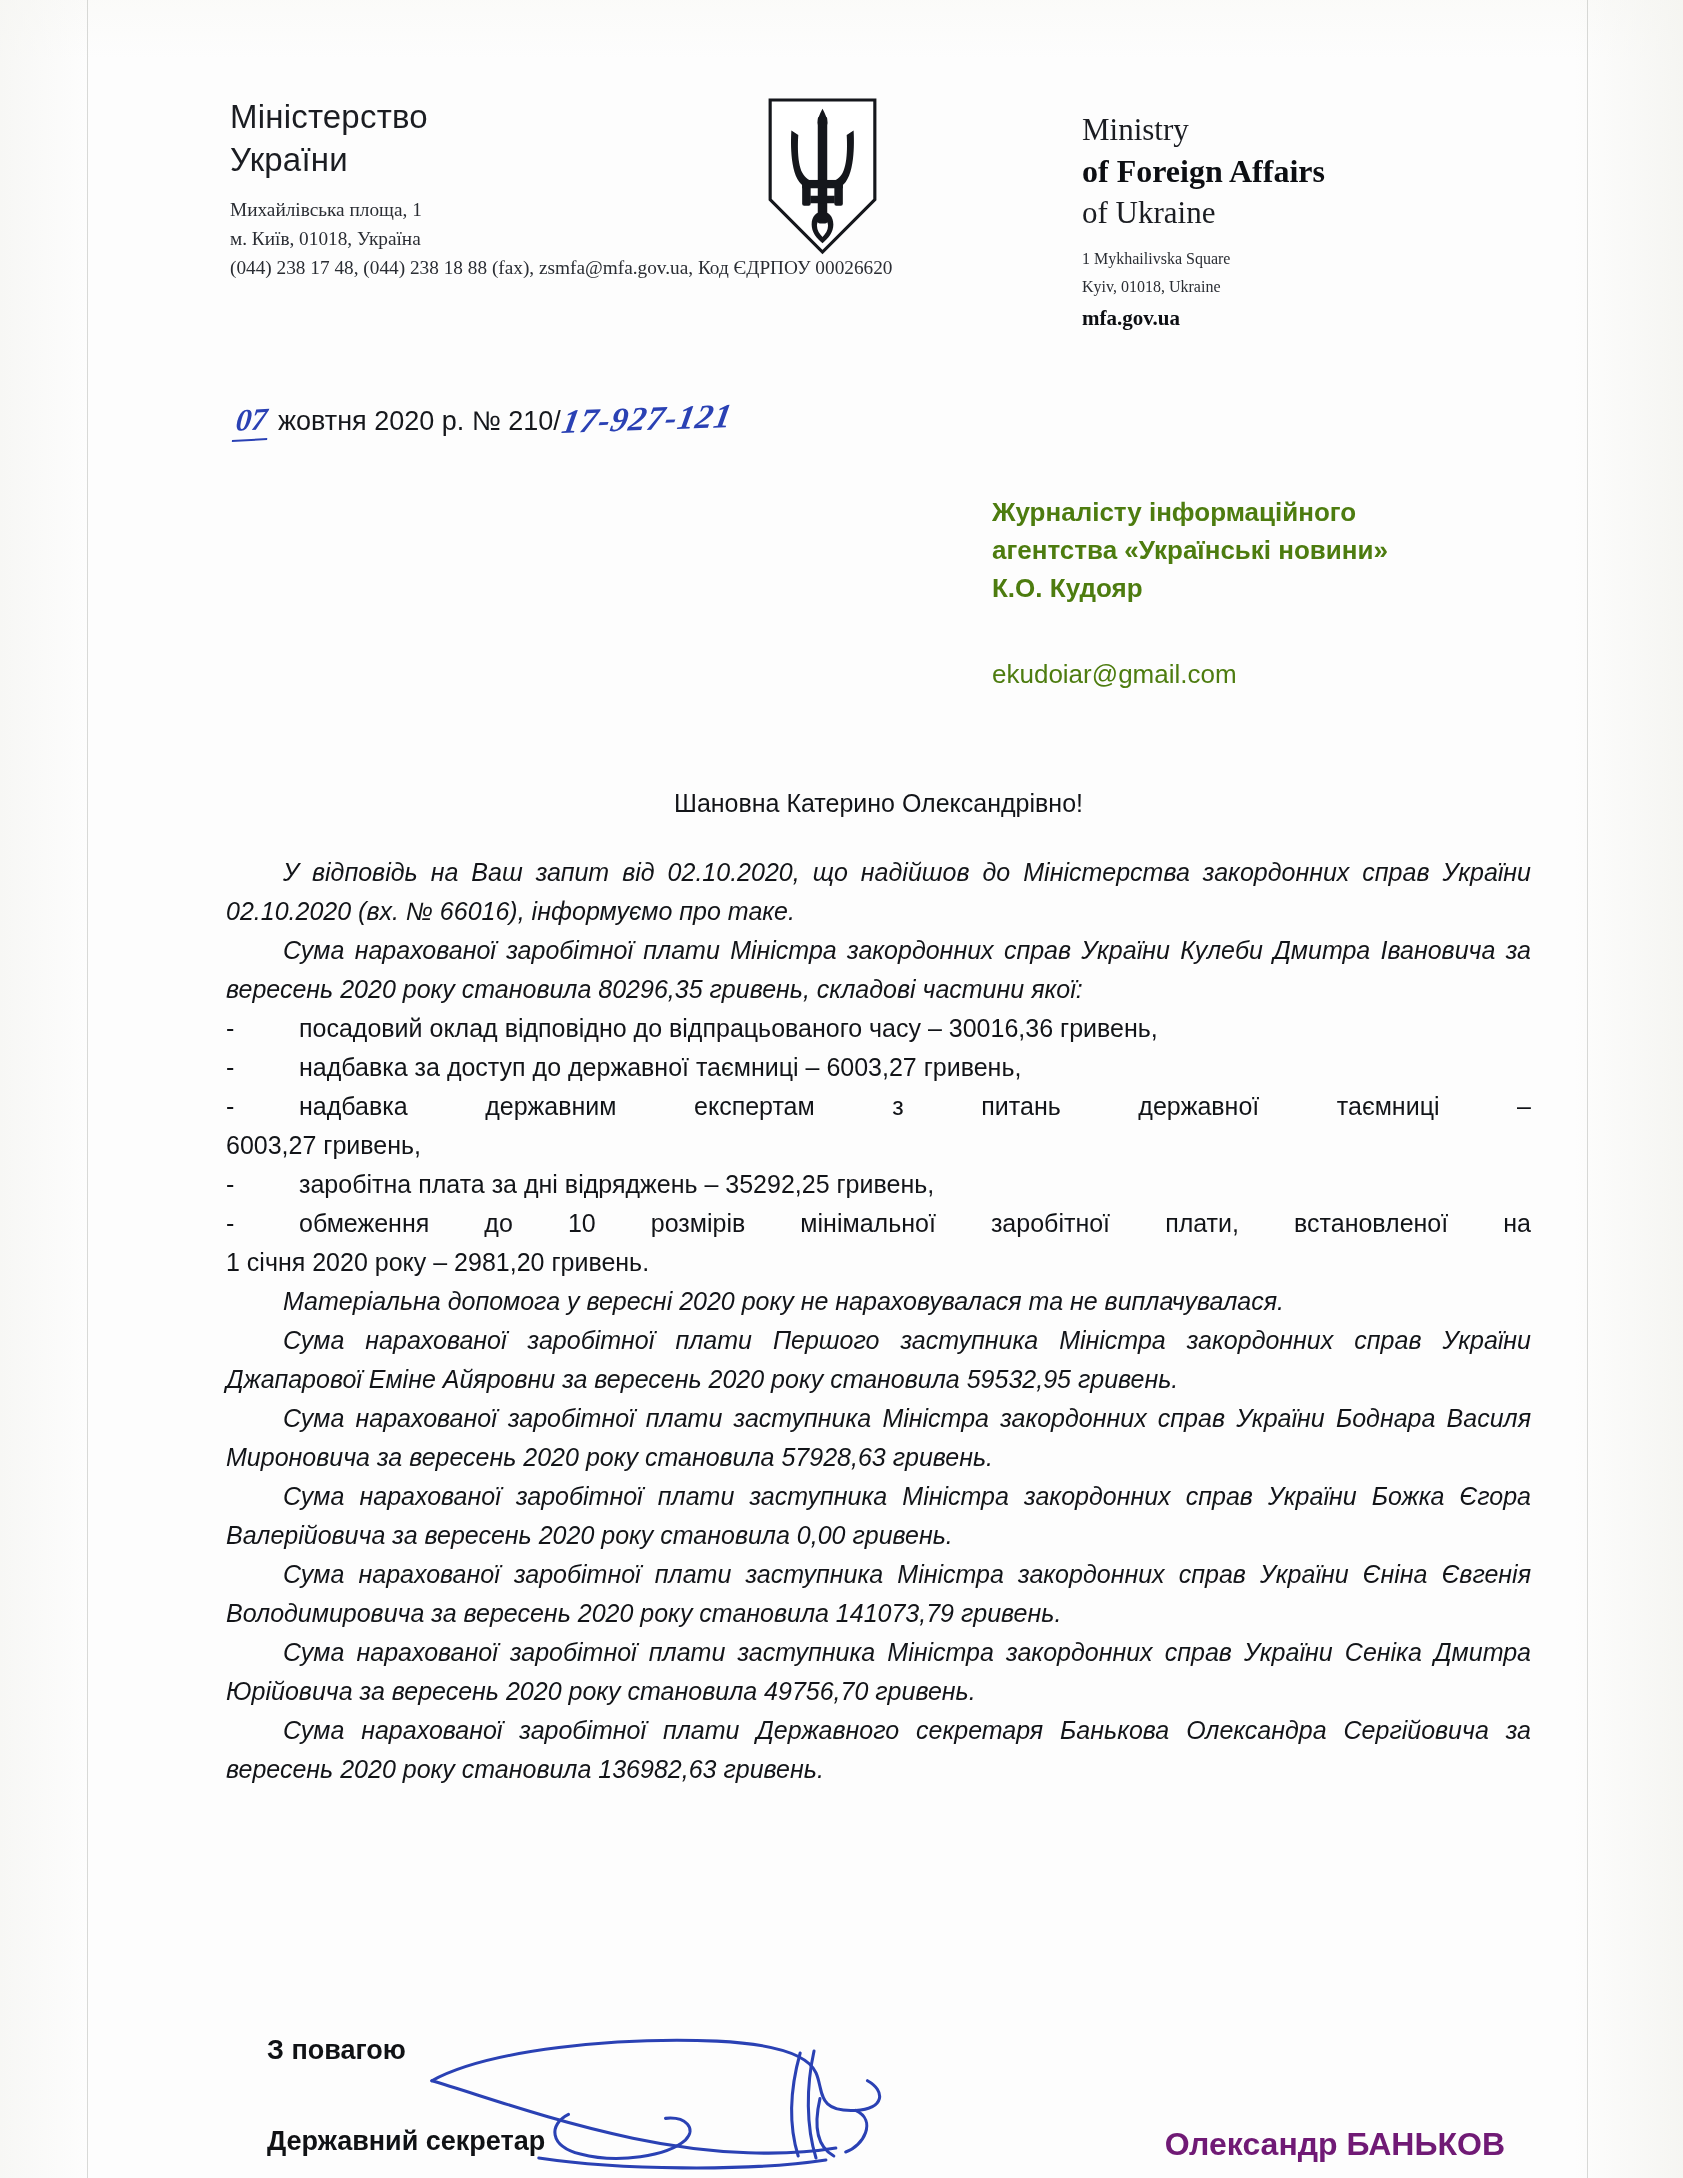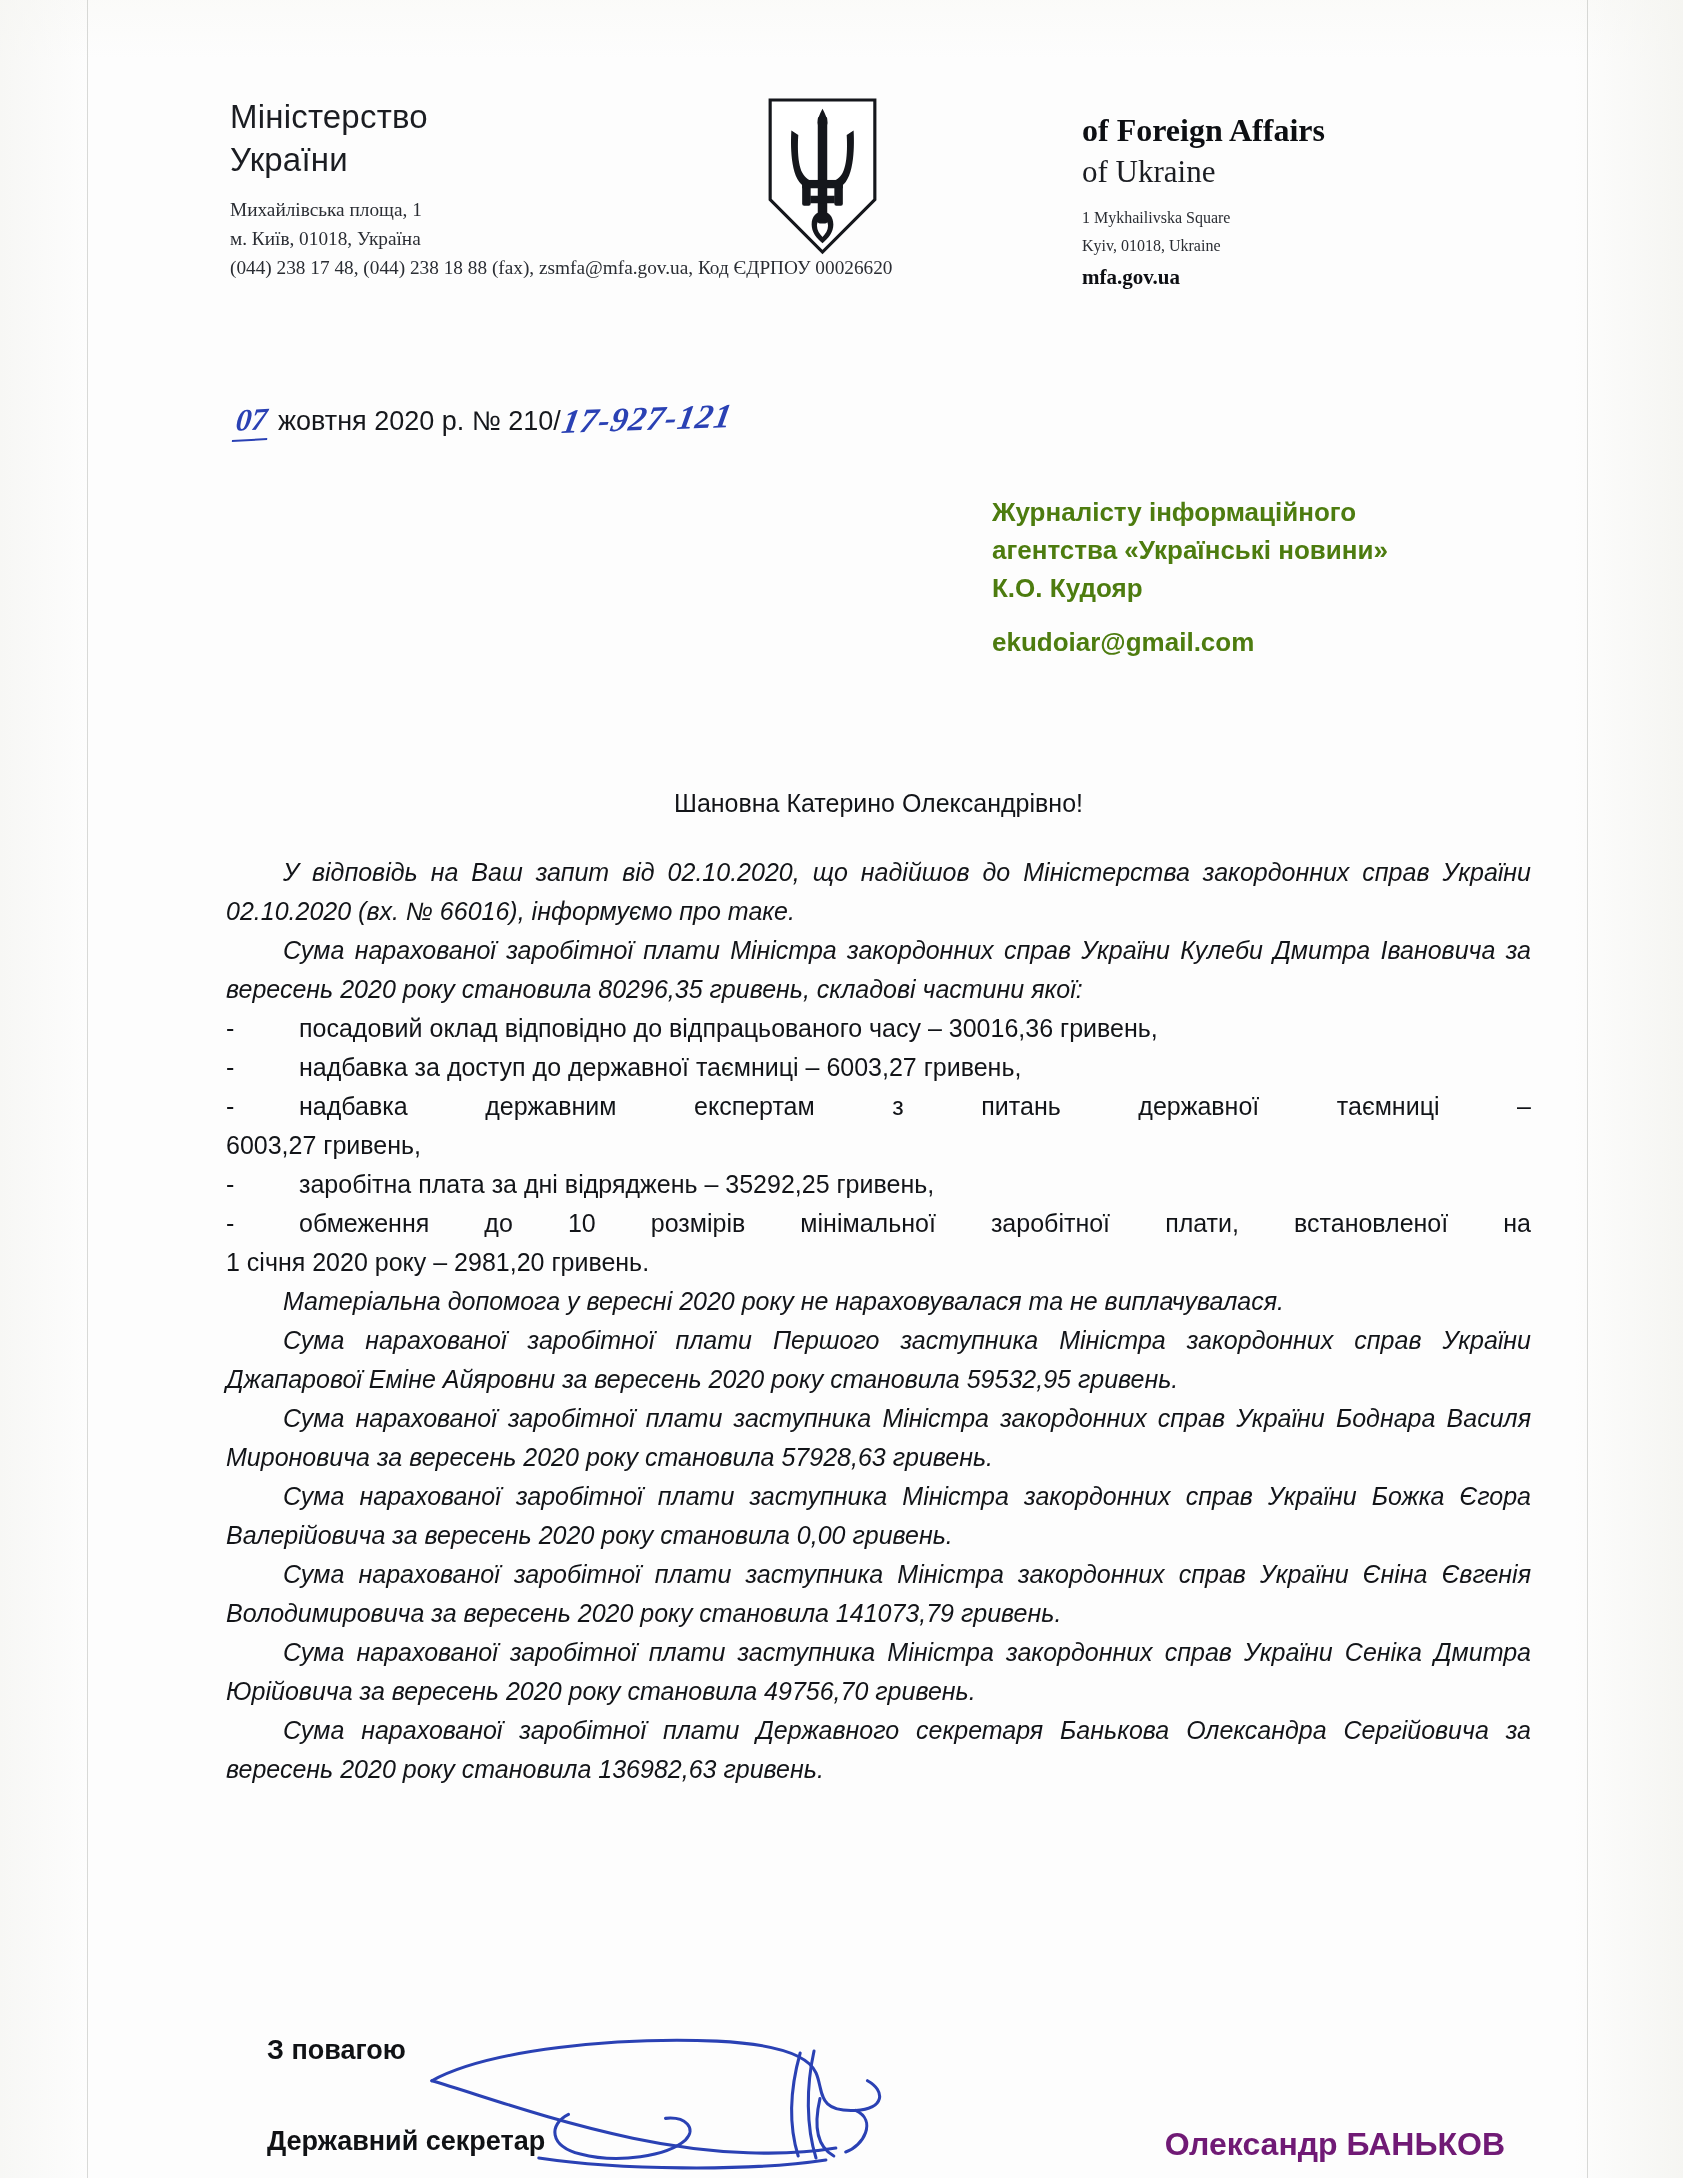--- a/index.html
+++ b/index.html
@@ -159,22 +159,22 @@
     left: 992px;
     top: 493px;
     width: 515px;
     font-family: "Liberation Sans", sans-serif;
     font-weight: 700;
     font-size: 26px;
     line-height: 38px;
     color: #4d7c0f;
   }
   .addressee .email {
-    margin-top: 16px;
-    font-weight: 700;
+    margin-top: 48px;
+    font-weight: 400;
     font-size: 26px;
   }
 
   
   .body-wrap {
     position: absolute;
     left: 226px;
     top: 784px;
     width: 1305px;
     font-family: "Liberation Sans", sans-serif;
@@ -290,20 +290,21 @@
           <rect x="35.4" y="84" width="41.2" height="8.4"></rect>
           <path d="M56 12 c3 6 5 10 5 14 c0 3 -2 5 -5 5 c-3 0 -5 -2 -5 -5 c0 -4 2 -8 5 -14 z"></path>
           <path d="M56 116 c6 0 11 5 11 13 c0 8 -5 14 -11 19 c-6 -5 -11 -11 -11 -19 c0 -8 5 -13 11 -13 z
                    M56 124 c-3.4 0 -5.6 2.6 -5.6 6.4 c0 4.4 2.6 8.4 5.6 11.4 c3 -3 5.6 -7 5.6 -11.4 c0 -3.8 -2.2 -6.4 -5.6 -6.4 z"></path>
           <rect x="43.6" y="100" width="24.8" height="7.6"></rect>
         </g>
       </svg>
     </div>
 
     <div class="lh-en">
+      <div class="l1">Ministry</div>
       <div class="l2">of Foreign Affairs</div>
       <div class="l3">of Ukraine</div>
       <div class="addr">
         <div>1 Mykhailivska Square</div>
         <div>Kyiv, 01018, Ukraine</div>
       </div>
       <div class="site">mfa.gov.ua</div>
     </div>
   </div>
 

